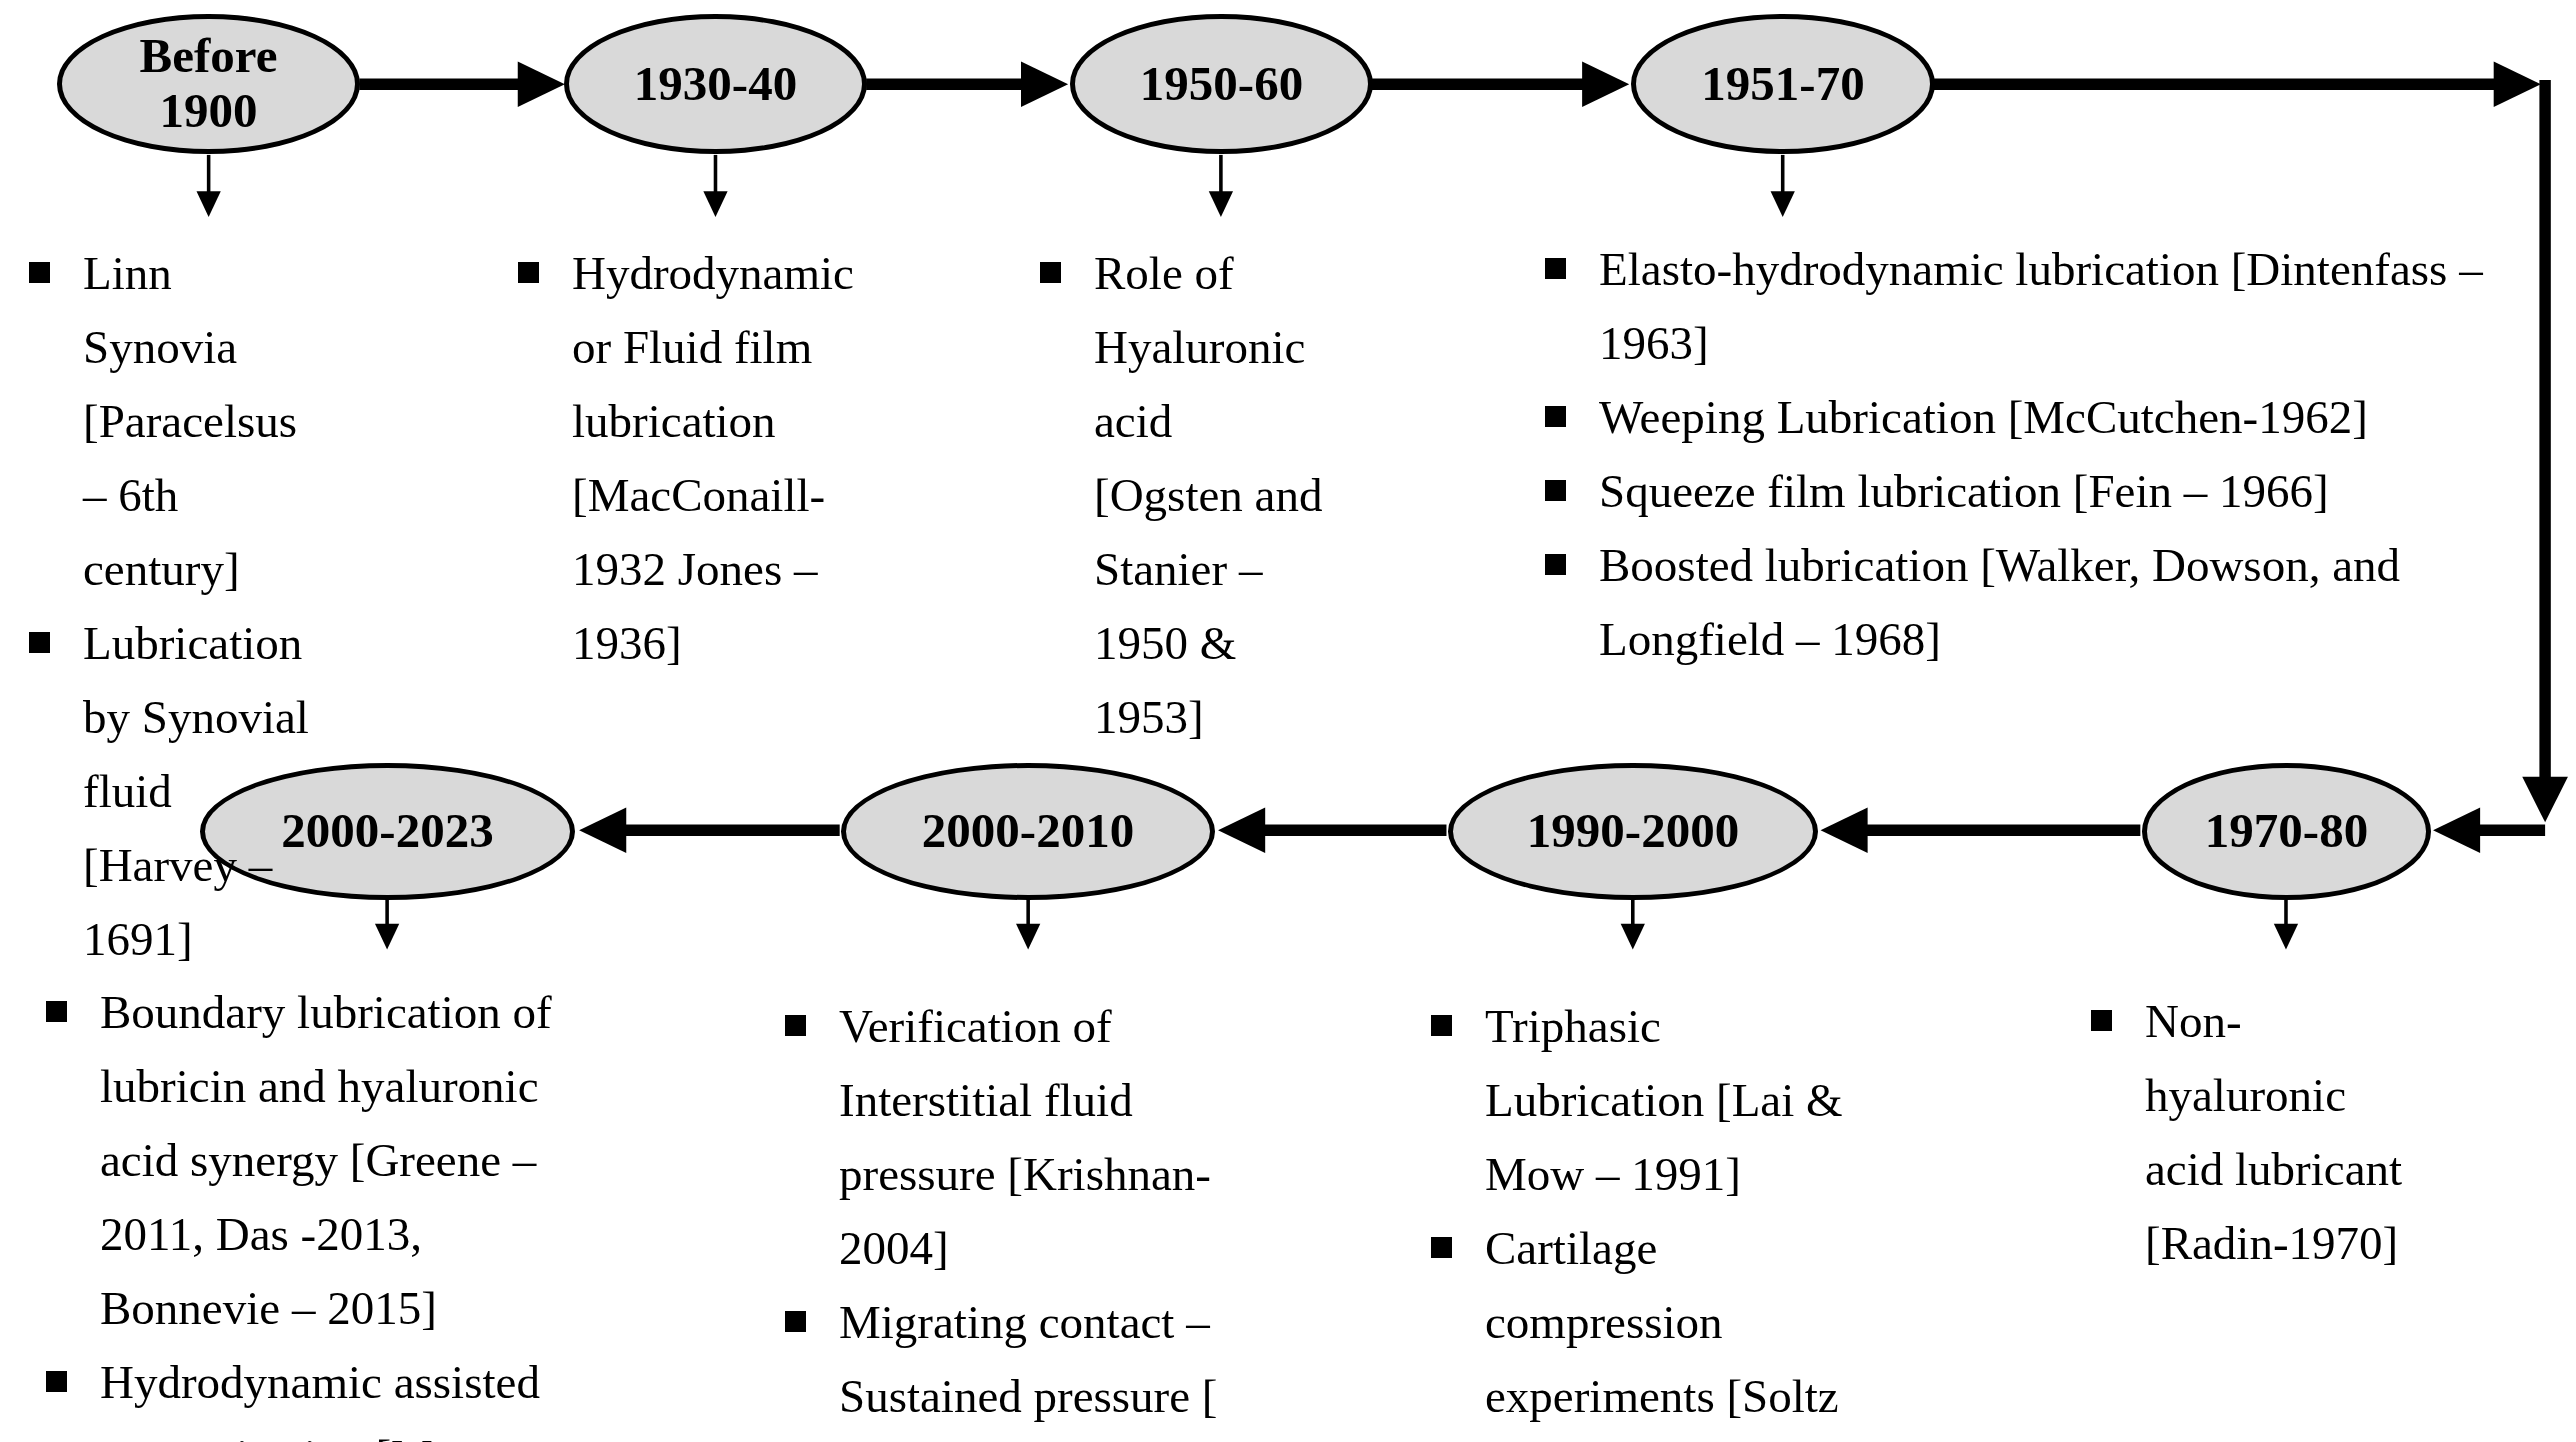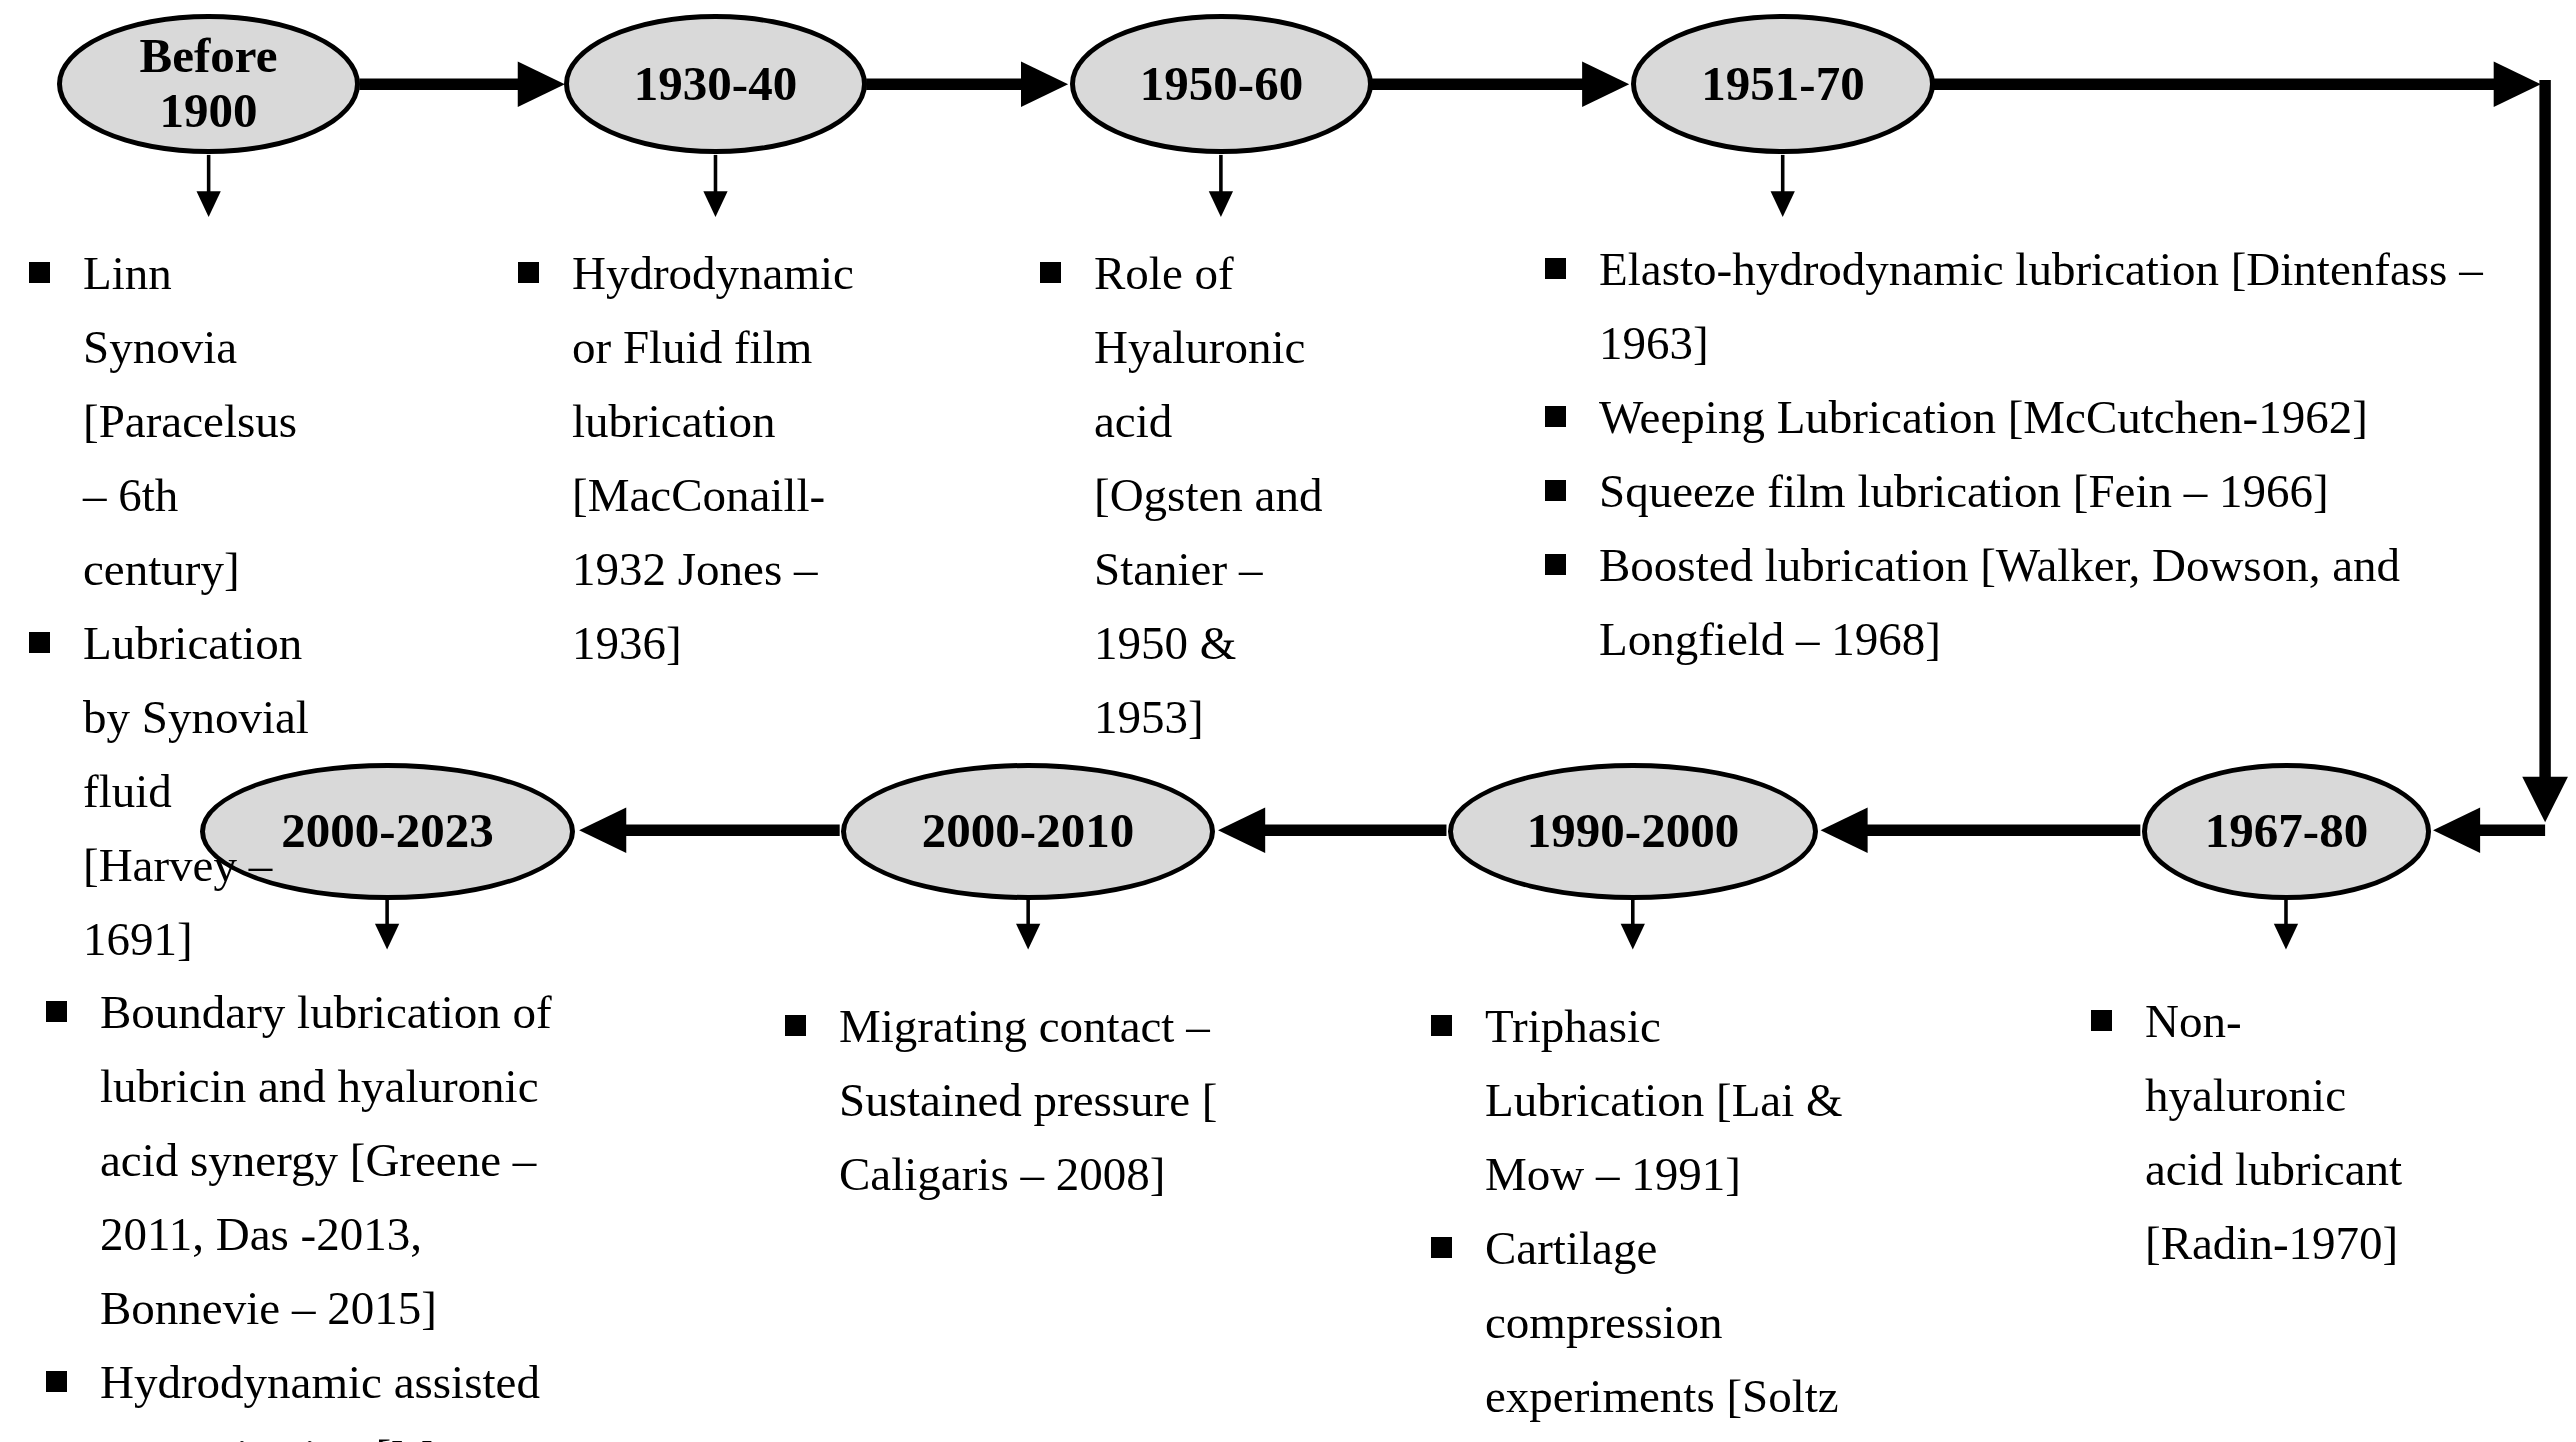--- a/index.html
+++ b/index.html
@@ -140,21 +140,21 @@
 <div class="node" style="left:200px;top:763px;width:375px;height:137px;">
   <span class="node-label">2000-2023</span>
 </div>
 <div class="node" style="left:841px;top:763px;width:374px;height:137px;">
   <span class="node-label">2000-2010</span>
 </div>
 <div class="node" style="left:1448px;top:763px;width:370px;height:137px;text-align:right;">
   <span class="node-label">1990-2000</span>
 </div>
 <div class="node" style="left:2142px;top:763px;width:289px;height:137px;">
-  <span class="node-label">1967-80</span>
+  <span class="node-label">1970-80</span>
 </div>
 
 <ul class="elist" style="left:26px;top:236px;width:300px;">
   <li>Linn Synovia [Paracelsus – 6th century]</li>
   <li>Lubrication by Synovial fluid [Harvey – 1691]</li>
 </ul>
 <ul class="elist" style="left:515px;top:236px;width:307px;">
   <li>Hydrodynamic or Fluid film lubrication [MacConaill- 1932 Jones – 1936]</li>
 </ul>
 <ul class="elist" style="left:1037px;top:236px;width:286px;">
@@ -165,20 +165,21 @@
   <li>Weeping Lubrication [McCutchen-1962]</li>
   <li>Squeeze film lubrication [Fein – 1966]</li>
   <li>Boosted lubrication [Walker, Dowson, and Longfield – 1968]</li>
 </ul>
 
 <ul class="elist" style="left:43px;top:975px;width:543px;">
   <li>Boundary lubrication of lubricin and hyaluronic acid synergy [Greene – 2011, Das -2013, Bonnevie – 2015]</li>
   <li>Hydrodynamic assisted pressurization [Moore and Burris – 2017]</li>
 </ul>
 <ul class="elist" style="left:782px;top:989px;width:471px;">
+  <li>Verification of Interstitial fluid pressure [Krishnan- 2004]</li>
   <li>Migrating contact – Sustained pressure [ Caligaris – 2008]</li>
 
 </ul>
 <ul class="elist" style="left:1428px;top:989px;width:457px;">
   <li>Triphasic Lubrication [Lai &amp; Mow – 1991]</li>
   <li>Cartilage compression experiments [Soltz &amp; Ateshian 1998, 2000]</li>
 </ul>
 <ul class="elist" style="left:2088px;top:984px;width:336px;">
   <li>Non-hyaluronic acid lubricant [Radin-1970]</li>
 </ul>

